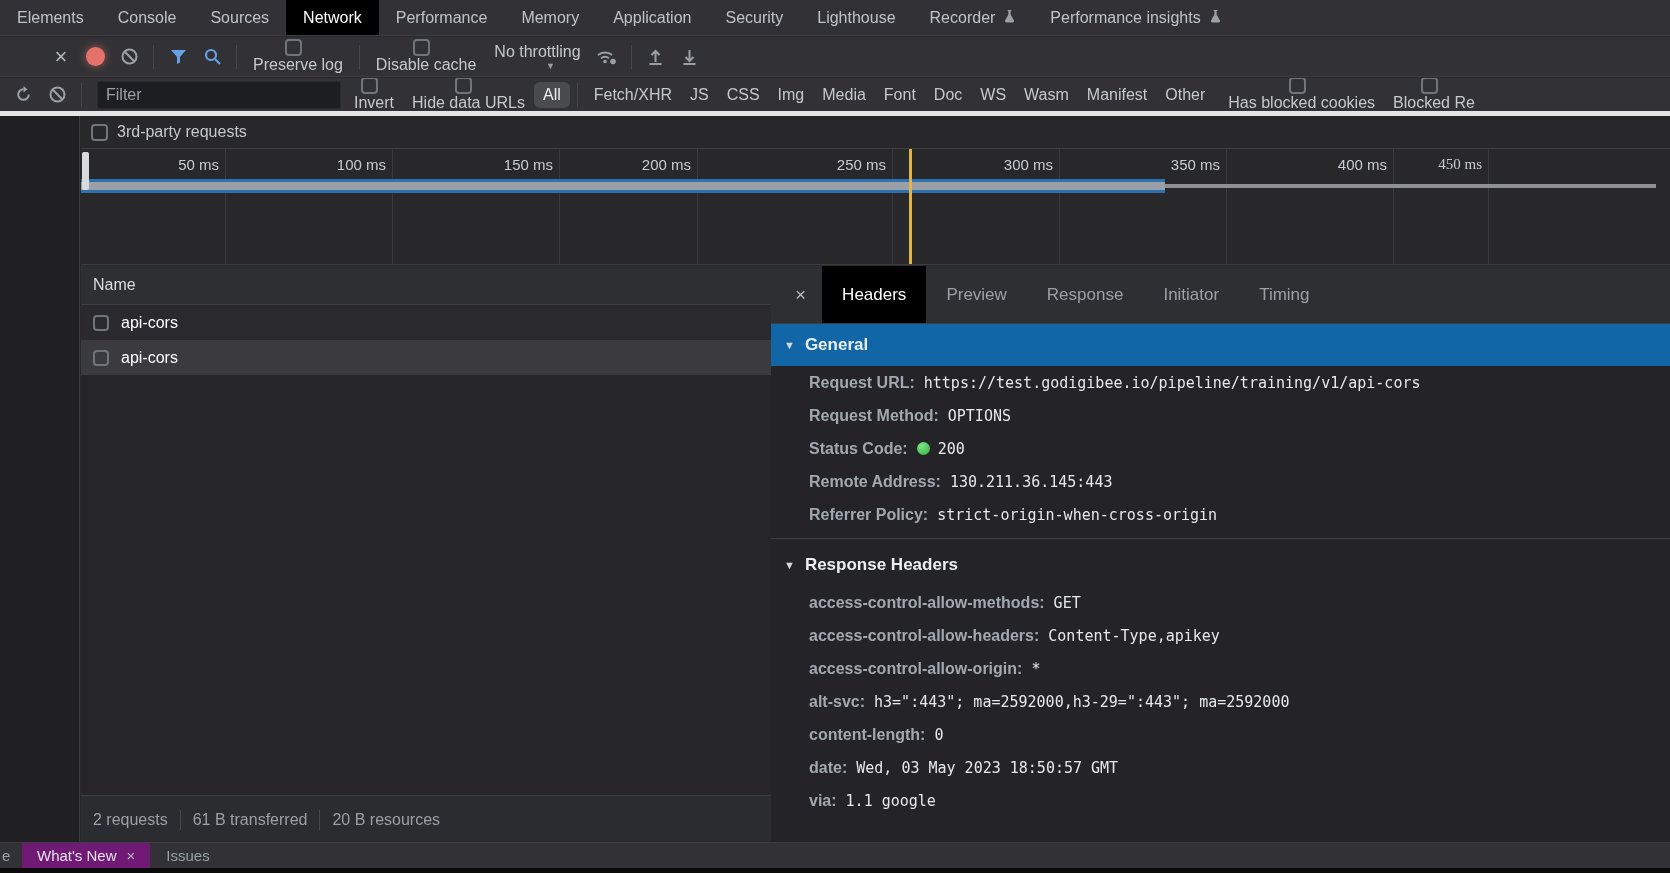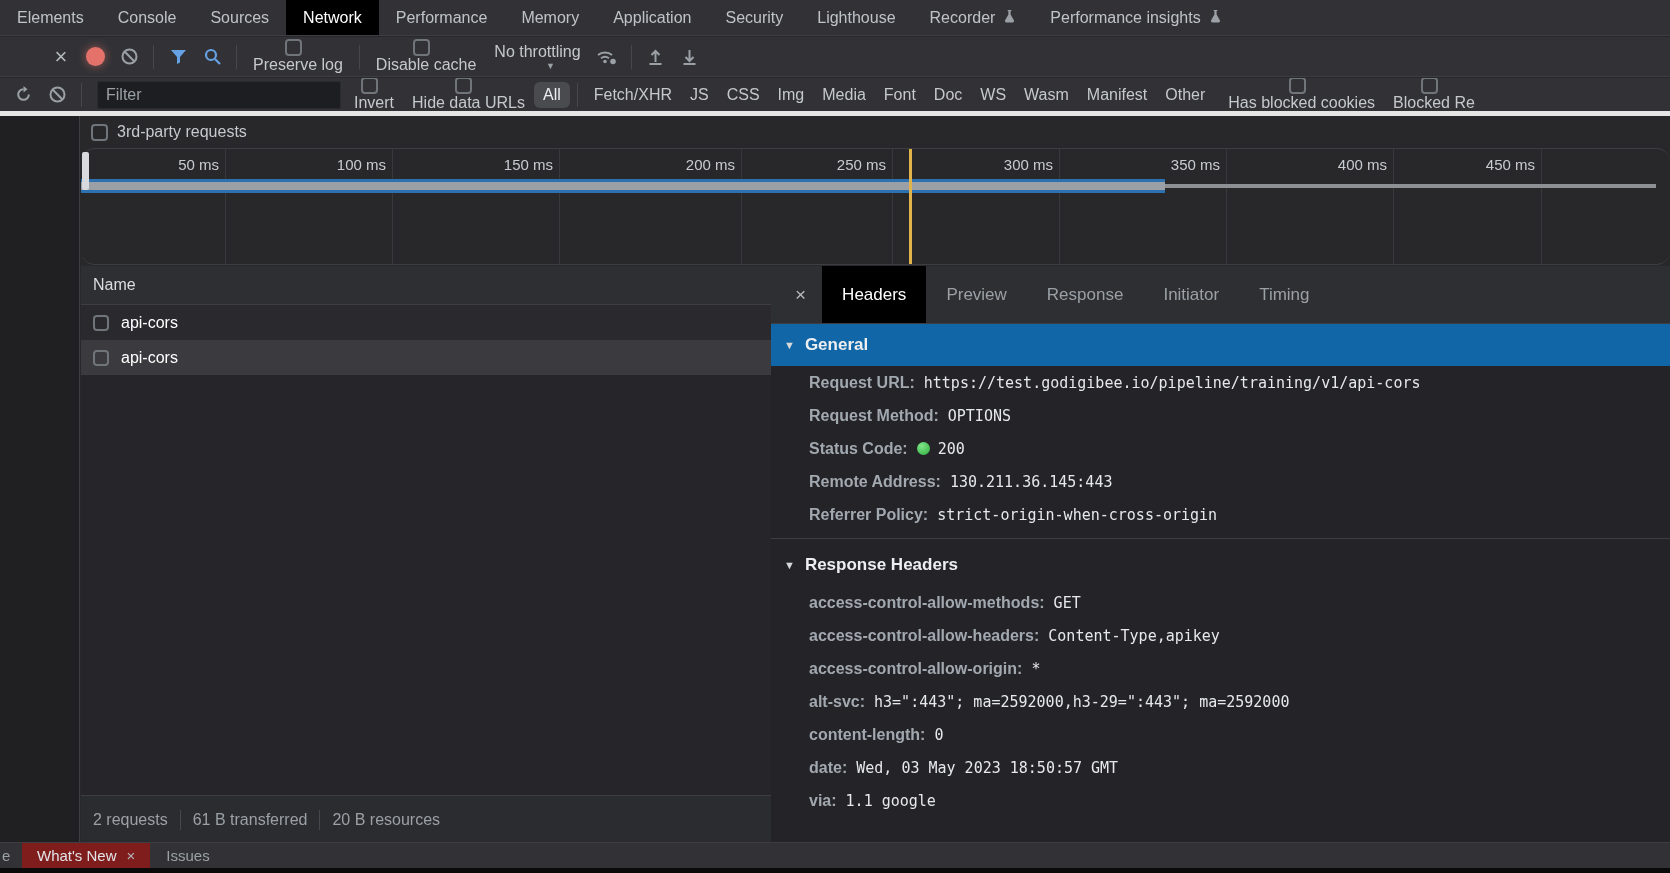--- a/index.html
+++ b/index.html
@@ -27,21 +27,21 @@
   .filter-input{width:226px;height:26px;background:#1d1e21;border:1px solid #2a2b2e;border-radius:2px;color:#d6d8db;font-size:16px;font-family:"Liberation Sans",sans-serif;padding:0 8px;margin:0 4px 0 8px;outline:none;}
   .filter-input::placeholder{color:#9aa0a6;}
   .type-pill{padding:4px 9px;border-radius:6px;font-size:16px;color:#c5c8cc;white-space:nowrap;flex:none;}
   .type-pill.active{background:#4a4b4f;color:#eceef1;}
 
   
   .left-strip{position:absolute;left:0;top:116px;width:80px;bottom:30px;background:#202023;border-right:1px solid #3e3e42;box-sizing:border-box;}
   .third-party{position:absolute;left:81px;right:0;top:116px;height:32px;background:#28282b;display:flex;align-items:center;padding-left:10px;box-sizing:border-box;}
 
   
-  .timeline{position:absolute;left:81px;right:0;top:148px;height:117px;background:#28282b;border-top:1px solid #3e3e42;border-bottom:1px solid #3e3e42;box-sizing:border-box;border-radius:14px;}
+  .timeline{position:absolute;left:81px;right:0;top:148px;height:117px;background:#28282b;border-top:1px solid #3e3e42;border-bottom:1px solid #3e3e42;box-sizing:border-box;}
   .tl-col{position:absolute;top:0;bottom:0;border-right:1px solid #38393d;box-sizing:border-box;}
   .tl-label{position:absolute;top:7px;right:6px;font-size:15px;color:#c8cbd0;white-space:nowrap;}
   .tl-handle{position:absolute;left:1px;top:3px;width:7px;height:38px;background:#d9dadd;border-radius:2px;}
   .tl-bar{position:absolute;left:0;top:30px;height:14px;width:1084px;background:#9aa0a6;border-top:3px solid #2e71b0;border-bottom:3px solid #2e71b0;box-sizing:border-box;}
   .tl-line{position:absolute;left:1084px;right:14px;top:35px;height:4px;background:#8e9094;}
   .tl-marker{position:absolute;left:828px;top:0;bottom:0;width:3px;background:#e0b34d;}
 
   
   .table-pane{position:absolute;left:81px;top:266px;width:792px;bottom:30px;background:#26262a;border-right:1px solid #3e3e42;box-sizing:border-box;}
   .tbl-header{height:39px;background:#2e2f33;border-bottom:1px solid #3e3e42;display:flex;align-items:center;padding-left:12px;font-size:16px;color:#dadde1;box-sizing:border-box;}
@@ -63,21 +63,21 @@
   .tri{font-size:11px;color:#d6d8db;flex:none;}
   .kv{height:33px;display:flex;align-items:center;padding-left:38px;}
   .kv .k{font-weight:bold;color:#a2a8b0;font-size:16px;margin-right:9px;white-space:nowrap;}
   .kv .v{font-family:"DejaVu Sans Mono",monospace;font-size:15px;color:#e6e8eb;white-space:nowrap;}
   .dot{width:13px;height:13px;border-radius:50%;background:radial-gradient(circle at 35% 30%,#7ee687,#2fae3e);margin-right:8px;flex:none;}
   .sec-divider{height:1px;background:#3e3e42;margin:7px 0 5px;}
 
   
   .drawer{position:absolute;left:0;right:0;bottom:5px;height:26px;background:#323236;border-top:1px solid #3e3e42;display:flex;align-items:stretch;font-size:15px;box-sizing:border-box;}
   .drawer-frag{display:flex;align-items:center;width:12px;overflow:hidden;color:#9aa0a6;padding-left:2px;}
-  .dwtab{display:flex;align-items:center;gap:10px;padding:0 15px;color:#e2e4e8;background:#7f1d1d;margin-left:8px;white-space:nowrap;}
+  .dwtab{display:flex;align-items:center;gap:10px;padding:0 15px;color:#e2e4e8;background:#701a75;margin-left:8px;white-space:nowrap;}
   .dwtab .x{color:#b4b8bd;font-size:15px;}
   .dw-issues{display:flex;align-items:center;padding:0 16px;color:#9aa0a6;}
   .bottom-strip{position:absolute;left:0;right:0;bottom:0;height:5px;background:#0a0a0a;}
 </style>
 </head>
 <body>
 
 <div class="devtools">
 
   <div class="tabbar">
@@ -240,36 +240,36 @@
   <div class="timeline">
     <div class="tl-col" style="left:0;width:145px;">
         <span class="tl-label">50 ms</span>
       </div>
     <div class="tl-col" style="left:145px;width:167px;">
         <span class="tl-label">100 ms</span>
       </div>
     <div class="tl-col" style="left:312px;width:167px;">
         <span class="tl-label">150 ms</span>
       </div>
-    <div class="tl-col" style="left:494px;width:167px;">
+    <div class="tl-col" style="left:450px;width:167px;">
         <span class="tl-label">200 ms</span>
       </div>
     <div class="tl-col" style="left:646px;width:166px;">
         <span class="tl-label">250 ms</span>
       </div>
     <div class="tl-col" style="left:812px;width:167px;">
         <span class="tl-label">300 ms</span>
       </div>
     <div class="tl-col" style="left:979px;width:167px;">
         <span class="tl-label">350 ms</span>
       </div>
     <div class="tl-col" style="left:1146px;width:167px;">
         <span class="tl-label">400 ms</span>
       </div>
-    <div class="tl-col" style="left:1294px;width:167px;">
+    <div class="tl-col" style="left:1241px;width:167px;font-family:Liberation Serif, serif;">
         <span class="tl-label">450 ms</span>
       </div>
     <div class="tl-bar"></div>
     <div class="tl-line"></div>
     <div class="tl-marker"></div>
     <div class="tl-handle"></div>
   </div>
 
   <div class="table-pane">
     <div class="tbl-header">

